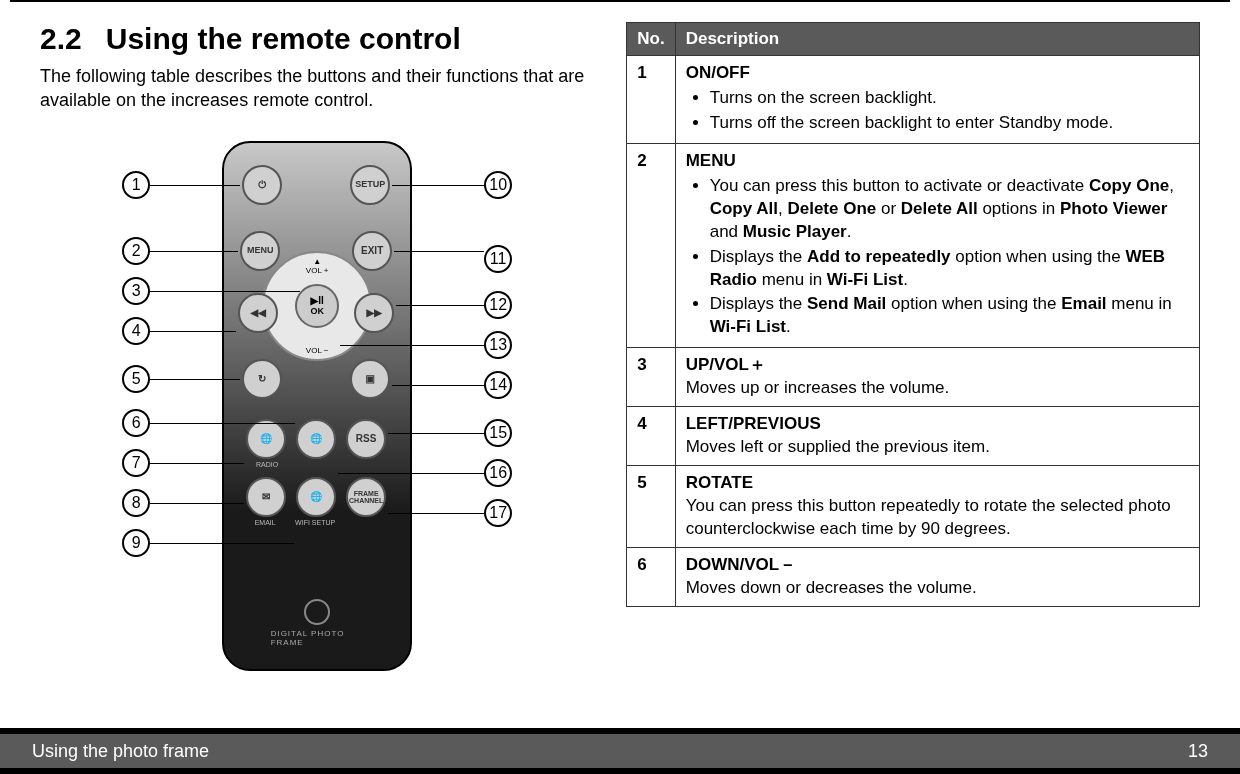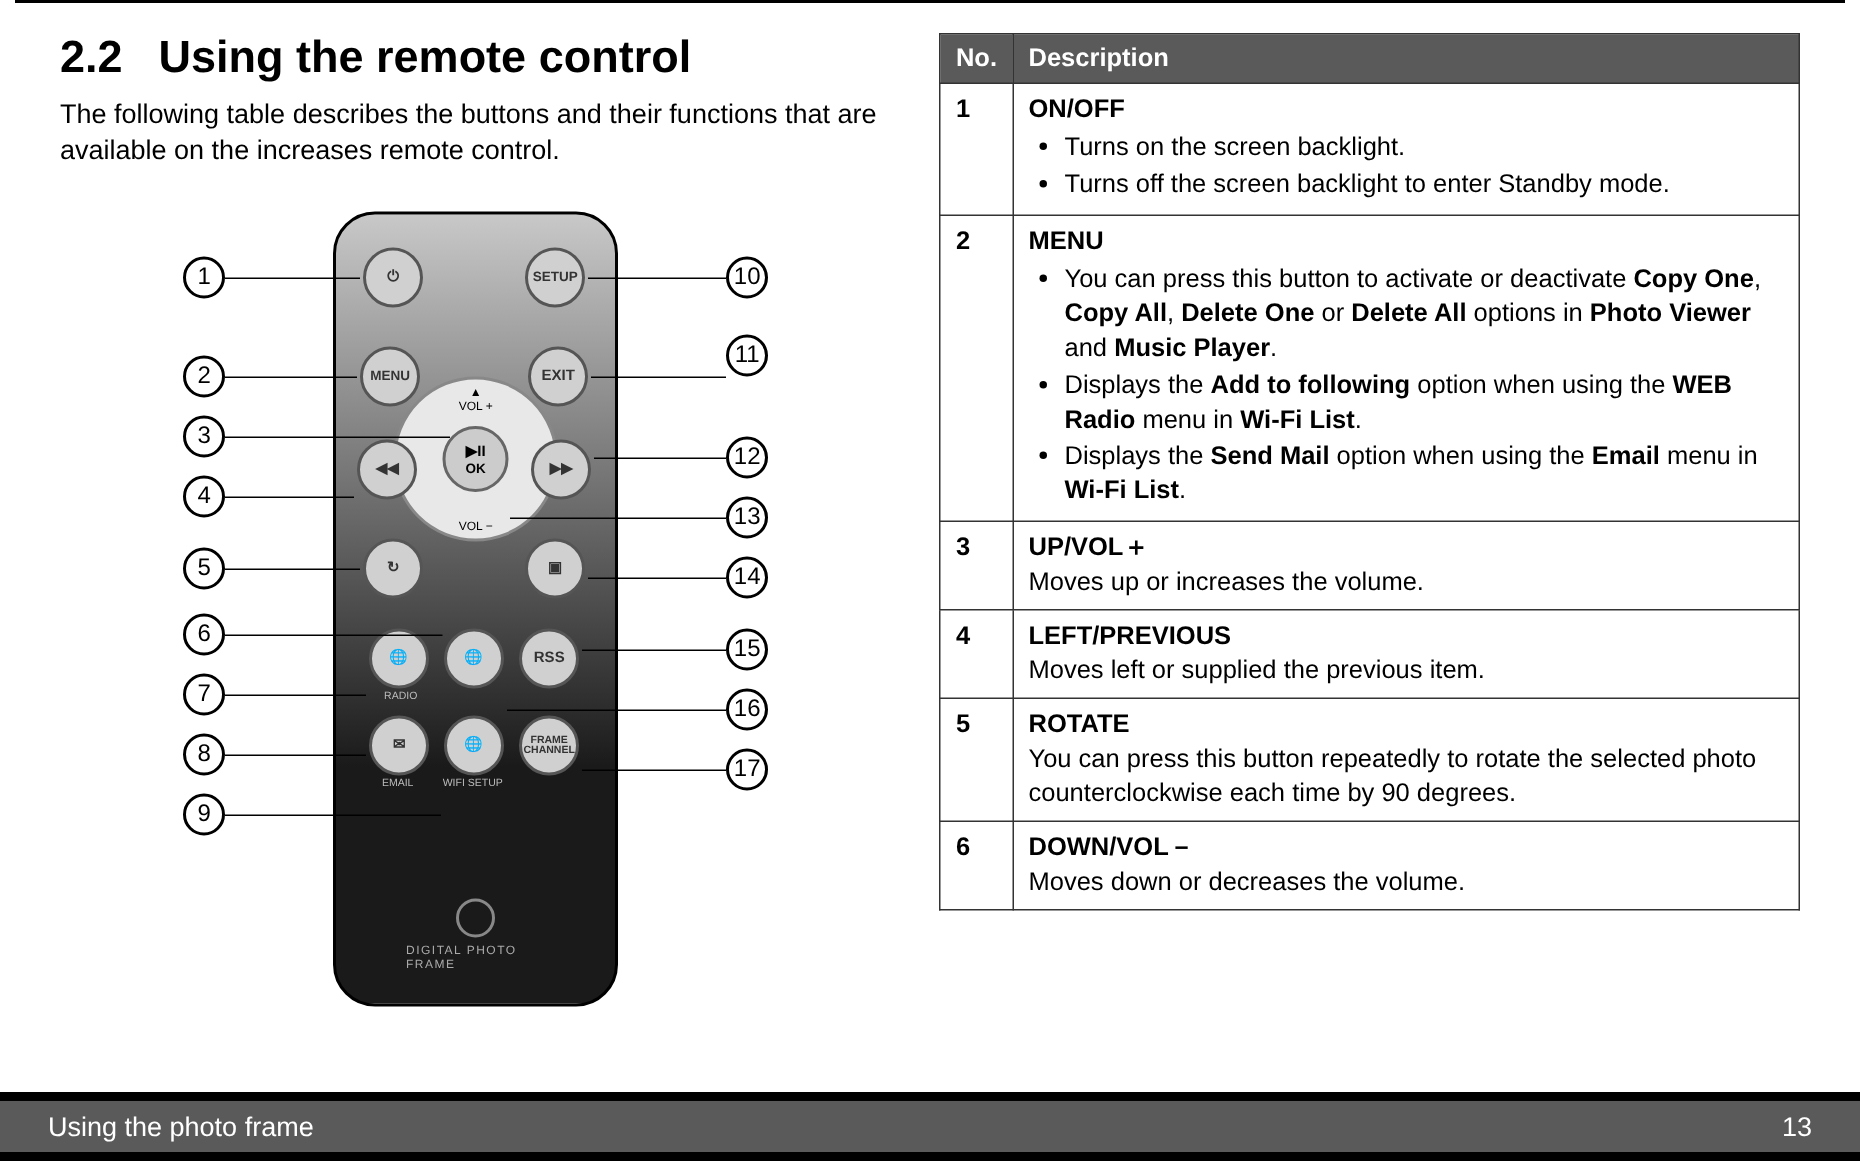--- a/index.html
+++ b/index.html
@@ -205,21 +205,21 @@
       <div class="leader" style="left:58px;top:292px;width:145px"></div>
       <div class="callout" style="left:30px;top:318px">7</div>
       <div class="leader" style="left:58px;top:332px;width:94px"></div>
       <div class="callout" style="left:30px;top:358px">8</div>
       <div class="leader" style="left:58px;top:372px;width:94px"></div>
       <div class="callout" style="left:30px;top:398px">9</div>
       <div class="leader" style="left:58px;top:412px;width:144px"></div>
 
       <div class="callout" style="left:392px;top:40px">10</div>
       <div class="leader" style="left:300px;top:54px;width:92px"></div>
-      <div class="callout" style="left:392px;top:92px">11</div>
+      <div class="callout" style="left:392px;top:114px">11</div>
       <div class="leader" style="left:302px;top:120px;width:90px"></div>
       <div class="callout" style="left:392px;top:160px">12</div>
       <div class="leader" style="left:304px;top:174px;width:88px"></div>
       <div class="callout" style="left:392px;top:200px">13</div>
       <div class="leader" style="left:248px;top:214px;width:144px"></div>
       <div class="callout" style="left:392px;top:240px">14</div>
       <div class="leader" style="left:300px;top:254px;width:92px"></div>
       <div class="callout" style="left:392px;top:288px">15</div>
       <div class="leader" style="left:296px;top:302px;width:96px"></div>
       <div class="callout" style="left:392px;top:328px">16</div>
@@ -247,21 +247,21 @@
               <li>Turns off the screen backlight to enter Standby mode.</li>
             </ul>
           </td>
         </tr>
         <tr>
           <td class="num">2</td>
           <td>
             <span class="row-title">MENU</span>
             <ul class="bullets">
               <li><span>You can press this button to activate or deactivate </span><b>Copy One</b><span>, </span><b>Copy All</b><span>, </span><b>Delete One</b><span> or </span><b>Delete All</b><span> options in </span><b>Photo Viewer</b><span> and </span><b>Music Player</b><span>.</span></li>
-              <li><span>Displays the </span><b>Add to following</b><span> option when using the </span><b>WEB Radio</b><span> menu in </span><b>Wi-Fi List</b><span>.</span></li>
+              <li><span>Displays the </span><b>Add to repeatedly</b><span> option when using the </span><b>WEB Radio</b><span> menu in </span><b>Wi-Fi List</b><span>.</span></li>
               <li><span>Displays the </span><b>Send Mail</b><span> option when using the </span><b>Email</b><span> menu in </span><b>Wi-Fi List</b><span>.</span></li>
             </ul>
           </td>
         </tr>
         <tr>
           <td class="num">3</td>
           <td>
             <span class="row-title">UP/VOL＋</span><br>
             <span>Moves up or increases the volume.</span>
           </td>

